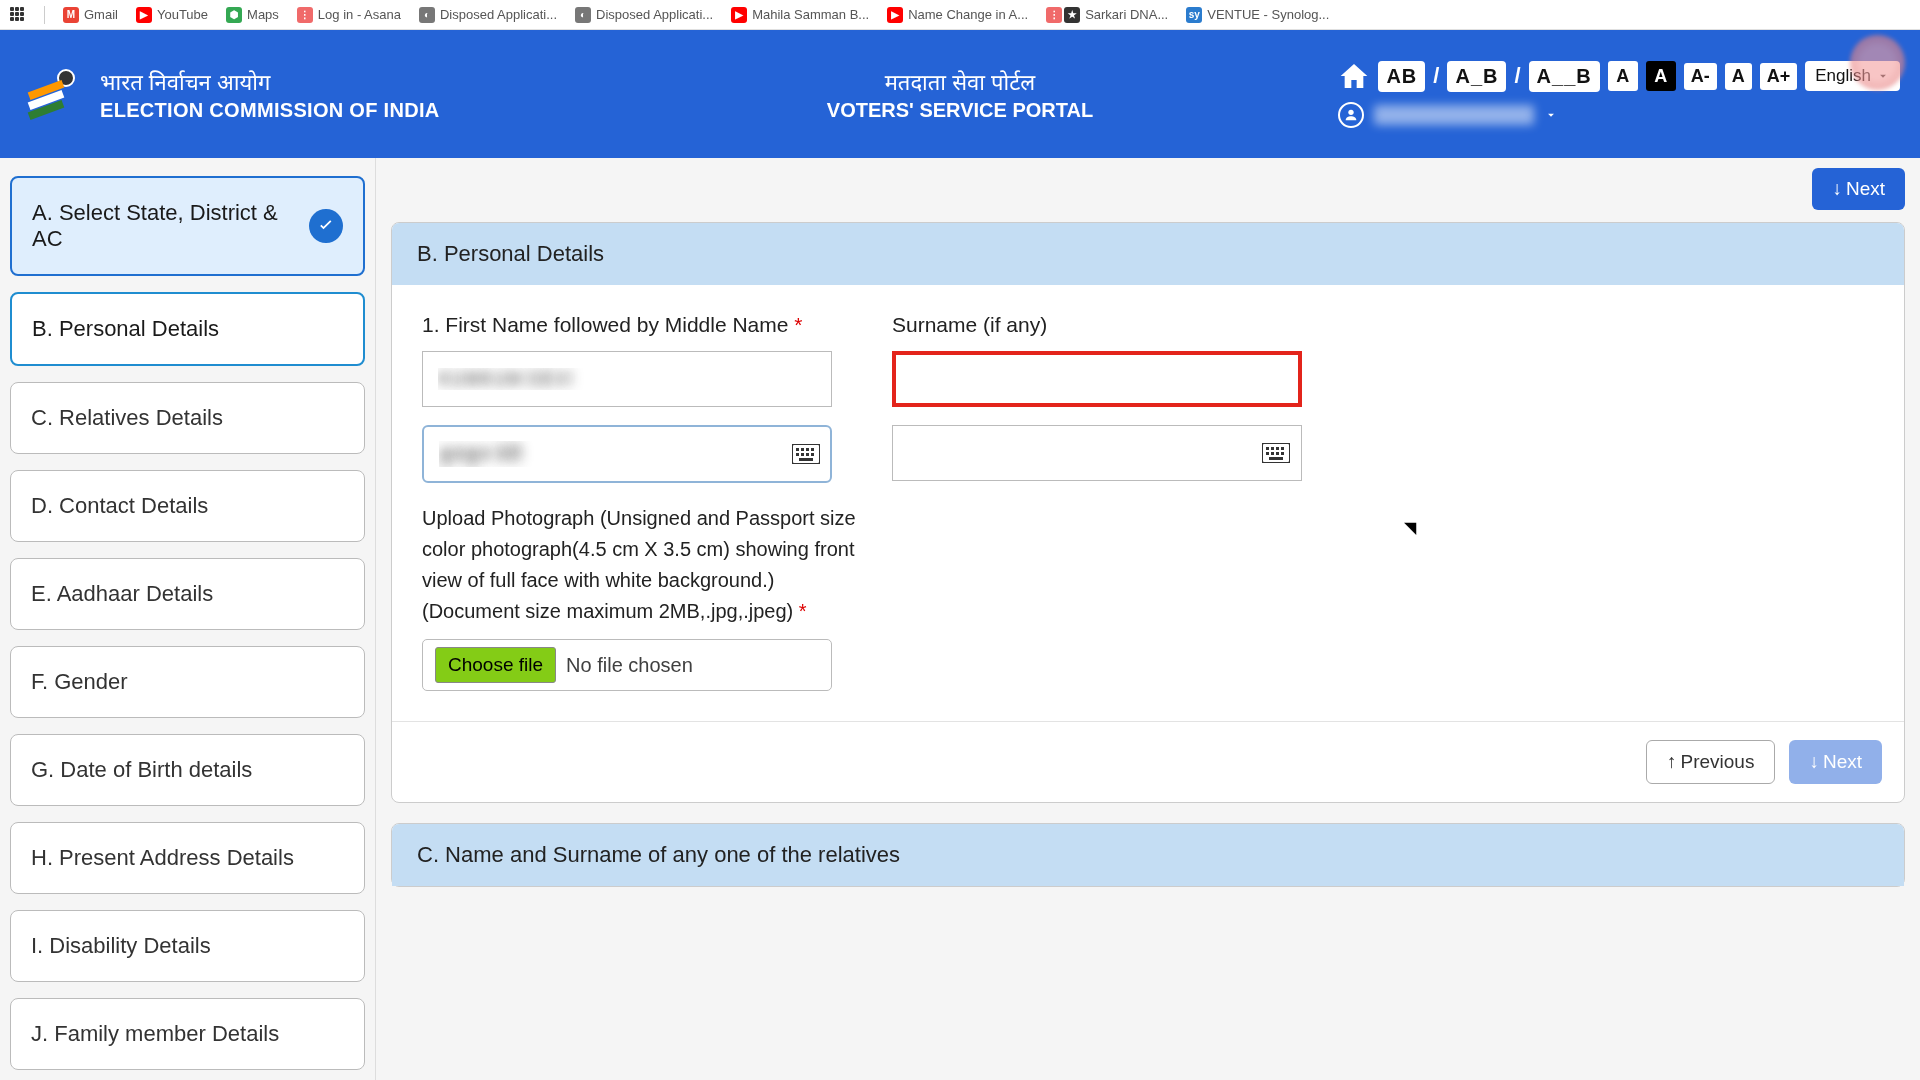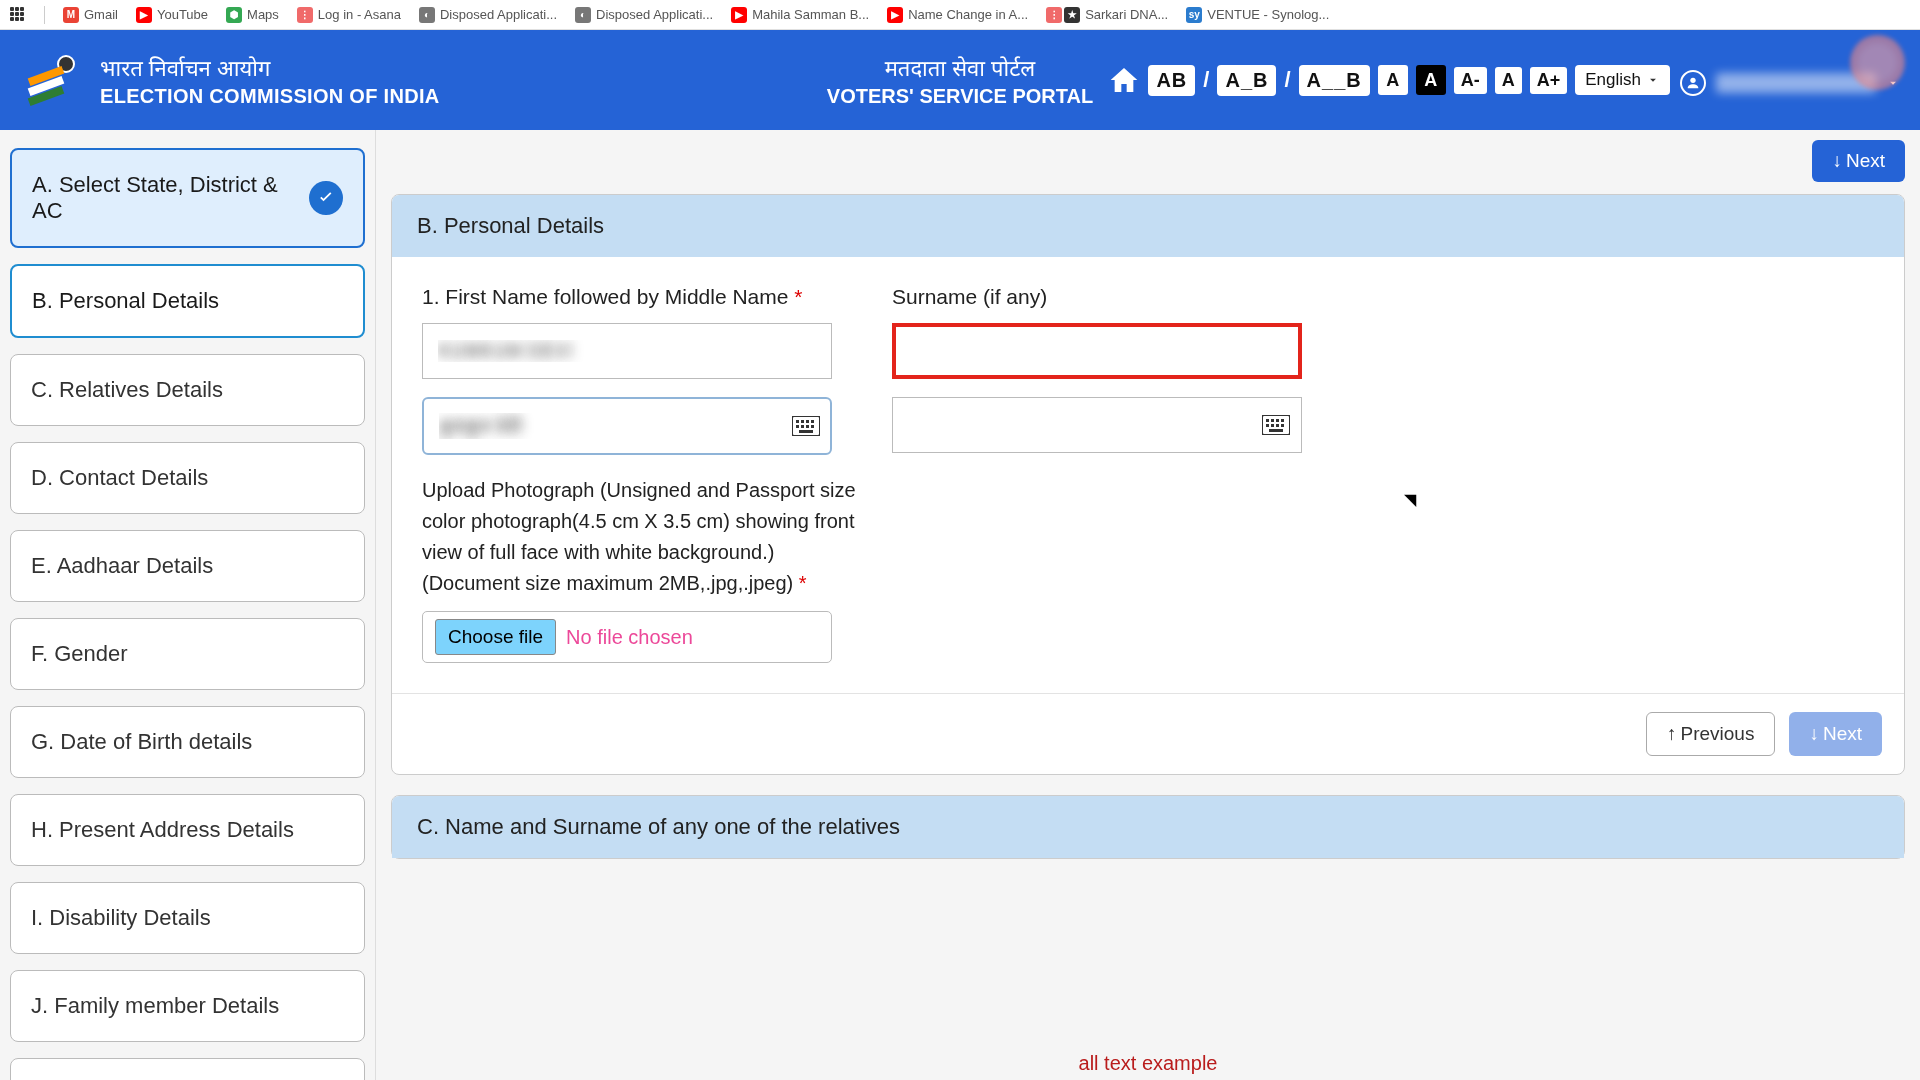--- a/index.html
+++ b/index.html
@@ -7,31 +7,31 @@
 
 
 .bookmark-bar { background: #fff; height: 30px; display: flex; align-items: center; padding: 0 10px; gap: 18px; border-bottom: 1px solid #e0e0e0; font-size: 13px; color: #555; }
 .bookmark-bar .apps-icon { width: 16px; height: 16px; display: grid; grid-template-columns: repeat(3, 4px); grid-template-rows: repeat(3, 4px); gap: 1px; }
 .bookmark-bar .apps-icon span { background: #333; border-radius: 1px; }
 .bookmark-bar .bm { display: flex; align-items: center; gap: 5px; cursor: pointer; }
 .bookmark-bar .favicon { width: 16px; height: 16px; border-radius: 3px; display: inline-flex; align-items: center; justify-content: center; font-size: 10px; color: #fff; font-weight: bold; }
 .bookmark-bar .sep { width: 1px; height: 18px; background: #ccc; }
 
 
-.header { background: #2563d6; color: #fff; height: 100px; display: flex; align-items: center; padding: 0 20px; position: relative; }
+.header { background: #2563d6; color: #fff; height: 128px; display: flex; align-items: center; padding: 0 20px; position: relative; }
 .logo-block { display: flex; align-items: center; gap: 20px; }
 .logo-img { width: 60px; height: 60px; position: relative; display: flex; align-items: center; justify-content: center; }
 .logo-img svg { width: 60px; height: 60px; }
 .title-block { display: flex; flex-direction: column; }
 .title-hi { font-size: 22px; font-weight: 500; }
 .title-en { font-size: 20px; font-weight: bold; letter-spacing: 0.3px; margin-top: 3px; }
 .center-title { position: absolute; left: 50%; transform: translateX(-50%); text-align: center; }
 .center-title .p-hi { font-size: 22px; font-weight: 500; }
 .center-title .p-en { font-size: 20px; font-weight: bold; margin-top: 3px; }
-.right-controls { margin-left: auto; display: flex; align-items: flex-end; gap: 10px; }
+.right-controls { margin-left: auto; display: flex; flex-direction: column; align-items: flex-start; gap: 10px; }
 .control-row { display: flex; align-items: center; gap: 8px; }
 .home-icon { width: 32px; height: 32px; fill: #fff; }
 .lspace-btn { background: #fff; color: #111; padding: 4px 8px; border-radius: 4px; font-weight: bold; font-size: 20px; letter-spacing: 1px; cursor: pointer; }
 .slash { font-size: 22px; font-weight: bold; }
 .contrast-btn { background: #fff; color: #111; width: 30px; height: 30px; display: flex; align-items: center; justify-content: center; font-weight: bold; font-size: 18px; border-radius: 3px; cursor: pointer; }
 .contrast-btn.inv { background: #000; color: #fff; }
 .fsize-btn { background: #fff; color: #111; padding: 3px 7px; border-radius: 3px; font-weight: bold; font-size: 18px; cursor: pointer; }
 .lang-select { background: #fff; color: #111; padding: 5px 10px; border-radius: 4px; font-size: 17px; display: flex; align-items: center; gap: 5px; cursor: pointer; }
 .user-row { display: flex; align-items: center; gap: 10px; }
 .user-icon { width: 26px; height: 26px; border: 2px solid #fff; border-radius: 50%; display: flex; align-items: center; justify-content: center; }
@@ -65,22 +65,22 @@
 .input-field { border: 1px solid #bbb; border-radius: 0; height: 56px; padding: 0 15px; font-size: 19px; background: #fff; width: 100%; }
 .input-field.blur-val { color: transparent; text-shadow: 0 0 12px rgba(50,50,50,0.9); }
 .input-field.highlight { border: 4px solid #e3241b; }
 .input-wrap { position: relative; }
 .input-wrap .kbd-icon { position: absolute; right: 12px; top: 50%; transform: translateY(-50%); width: 28px; height: 20px; }
 .native-field { border: 2px solid #8fb4d8; border-radius: 6px; height: 58px; padding: 0 15px; font-size: 19px; background: #fff; width: 100%; }
 .native-field.blur-val { color: transparent; text-shadow: 0 0 12px rgba(50,50,50,0.9); }
 .upload-block { margin-top: 20px; max-width: 470px; }
 .upload-label { font-size: 20px; color: #222; line-height: 1.55; margin-bottom: 12px; }
 .file-input { border: 1px solid #bbb; border-radius: 5px; padding: 10px 12px; display: flex; align-items: center; gap: 10px; width: 410px; height: 52px; }
-.file-btn { background: #7dd3fc; border: 1px solid #888; padding: 6px 12px; font-size: 19px; cursor: pointer; border-radius: 3px; }
-.file-status { font-size: 20px; color: #ec4899; }
+.file-btn { background: #84cc16; border: 1px solid #888; padding: 6px 12px; font-size: 19px; cursor: pointer; border-radius: 3px; }
+.file-status { font-size: 20px; color: #404040; }
 .card-footer-nav { display: flex; justify-content: flex-end; gap: 14px; padding: 18px 22px; border-top: 1px solid #e3e3e3; }
 .cursor-arrow { position: absolute; left: 1028px; top: 360px; font-size: 16px; color: #000; pointer-events: none; }
 .watermark-text { position: absolute; bottom: 5px; left: 50%; transform: translateX(-50%); color: #b91c1c; font-size: 20px; z-index: 50; }
 .blob { position: absolute; top: 35px; right: 15px; width: 55px; height: 55px; background: radial-gradient(circle, #f5a0a0 40%, #e58080 70%); border-radius: 50%; opacity: 0.6; filter: blur(2px); z-index: 60; }
 </style>
 </head>
 <body>
 
 <div class="bookmark-bar">
   <div class="apps-icon">

